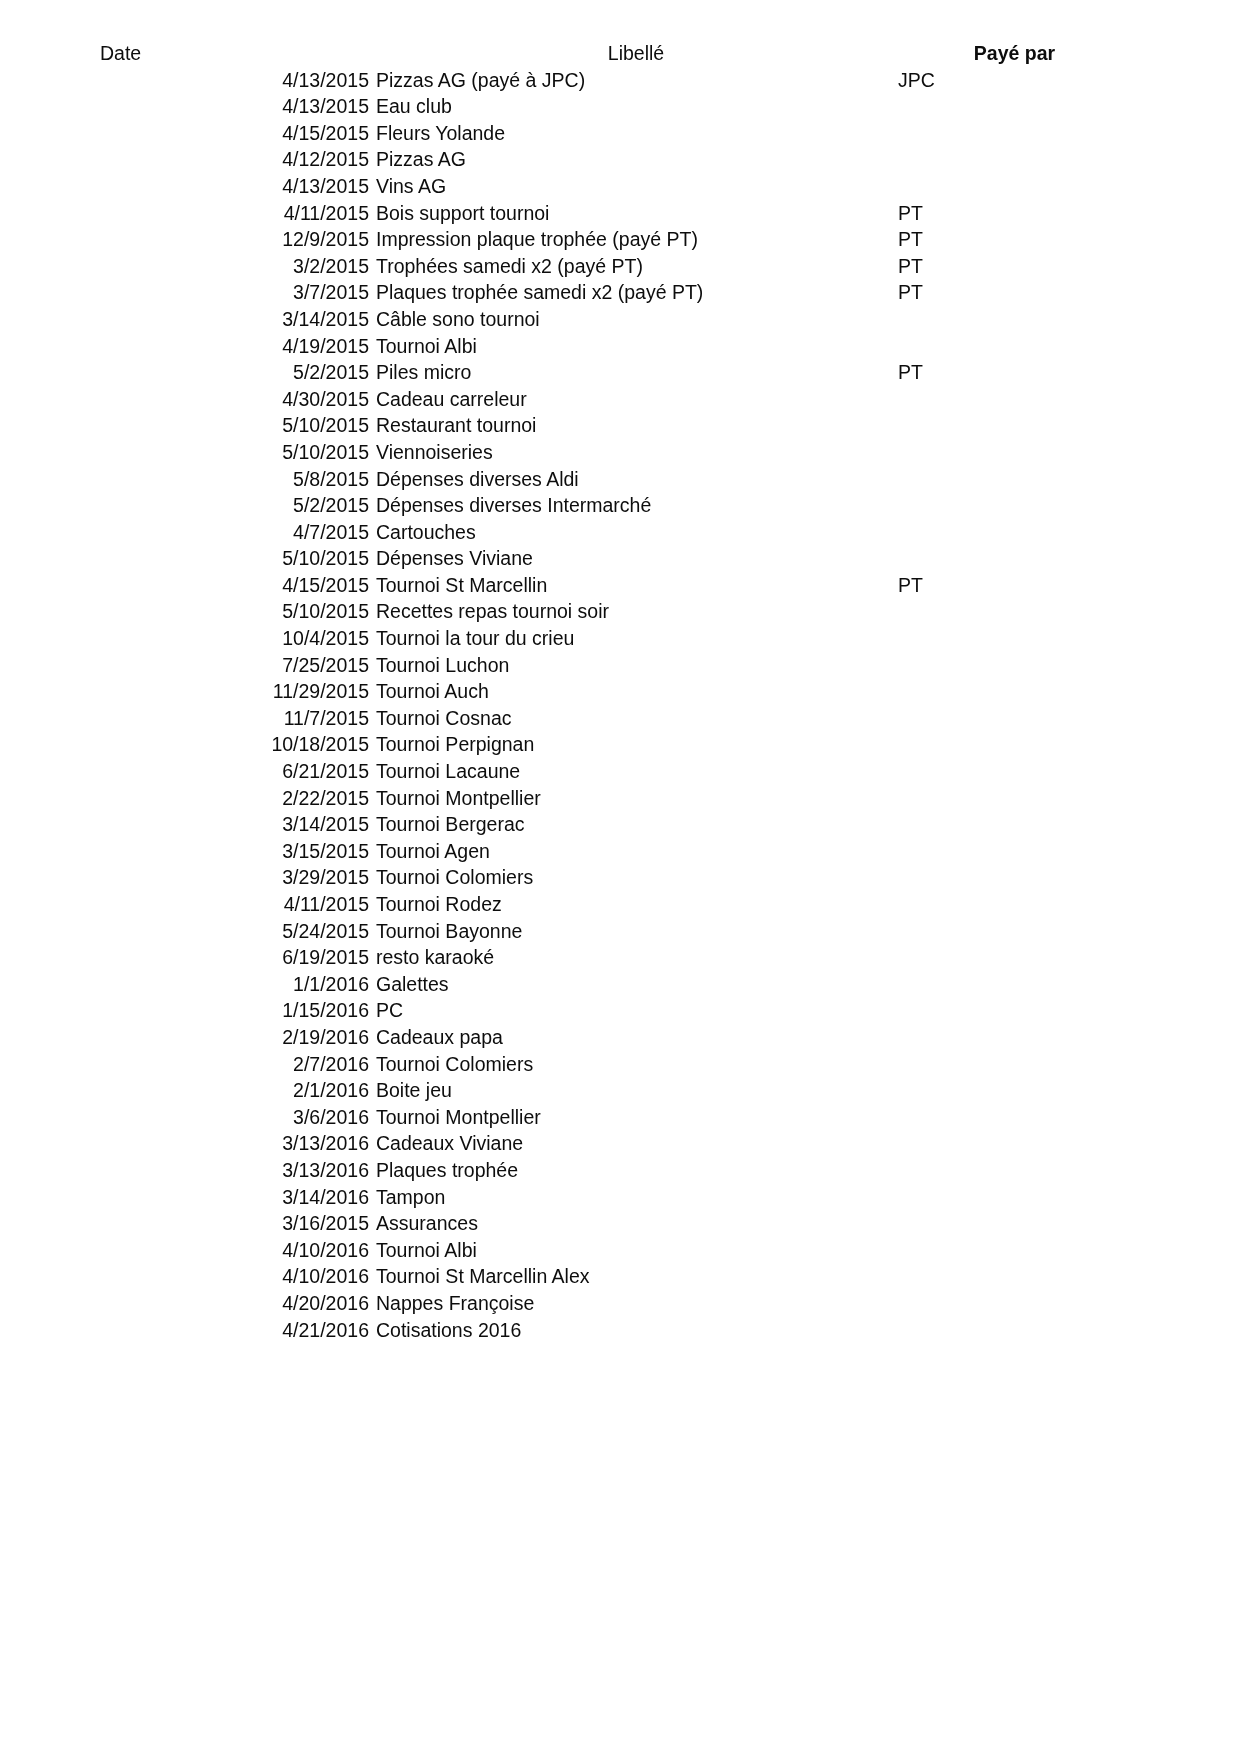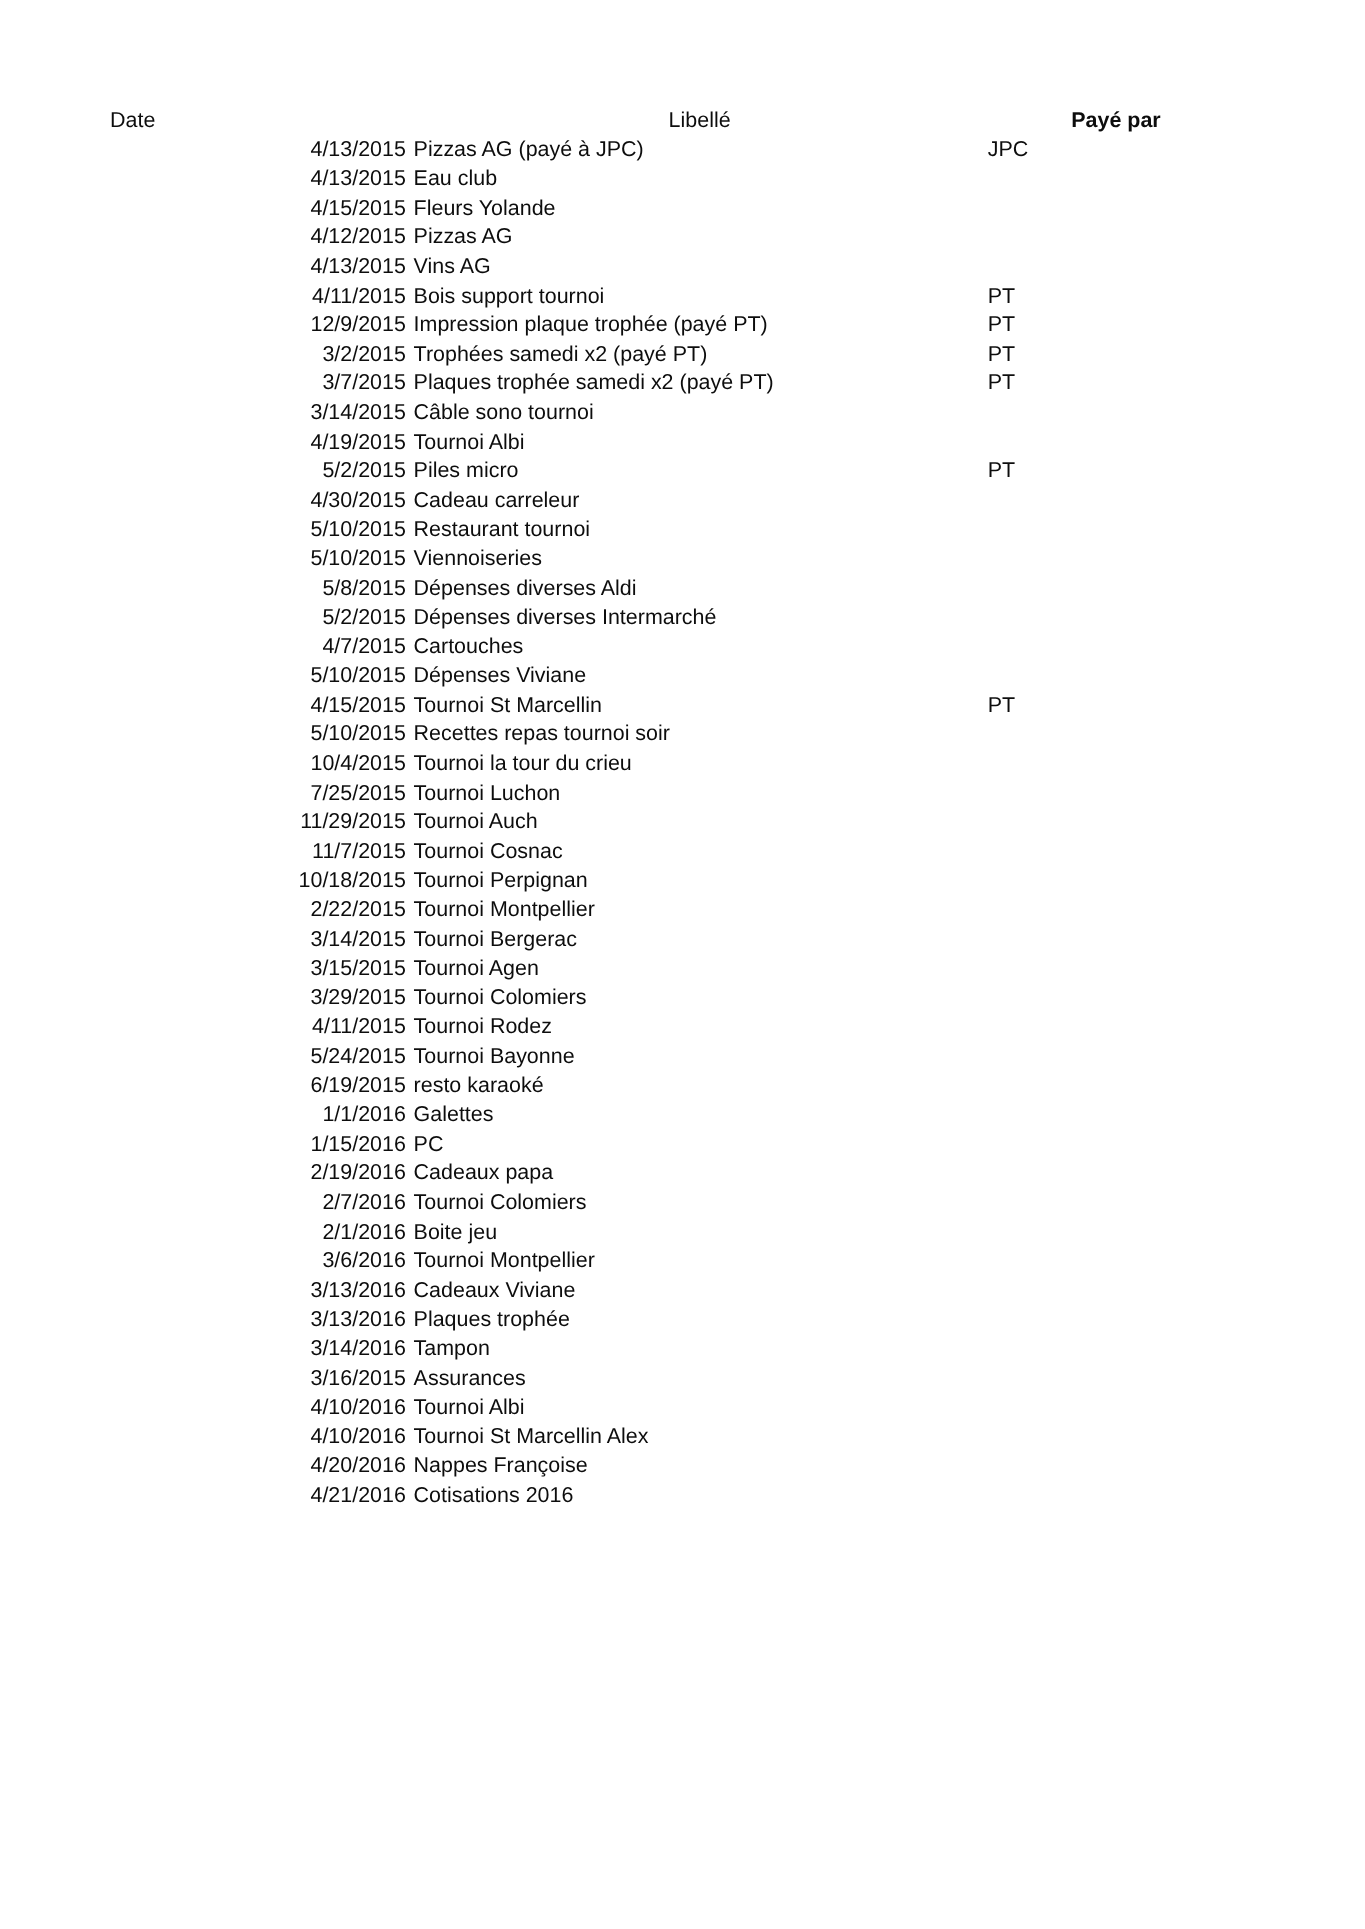--- a/index.html
+++ b/index.html
@@ -13,21 +13,21 @@
     height: 1754px;
     font-family: "Liberation Sans", "DejaVu Sans", sans-serif;
     color: #0d0d0d;
     -webkit-font-smoothing: antialiased;
   }
   .page {
     position: relative;
     width: 1241px;
     height: 1238px;
     box-sizing: border-box;
-    padding: 96px 110px 96px 96px;
+    padding: 40px 110px 96px 96px;
     background: #ffffff;
   }
   .doc-table {
     border-collapse: collapse;
     width: 100%;
     table-layout: fixed;
   }
   .doc-table col.c-date  { width: 280px; }
   .doc-table col.c-lib   { width: 520px; }
   .doc-table col.c-payee { width: 235px; }
@@ -212,20 +212,25 @@
           <td class="cell-date">11/7/2015</td>
           <td class="cell-lib">Tournoi Cosnac</td>
           <td class="cell-payee"></td>
         </tr>
         <tr>
           <td class="cell-date">10/18/2015</td>
           <td class="cell-lib">Tournoi Perpignan</td>
           <td class="cell-payee"></td>
         </tr>
         <tr>
+          <td class="cell-date">6/21/2015</td>
+          <td class="cell-lib">Tournoi Lacaune</td>
+          <td class="cell-payee"></td>
+        </tr>
+        <tr>
           <td class="cell-date">2/22/2015</td>
           <td class="cell-lib">Tournoi Montpellier</td>
           <td class="cell-payee"></td>
         </tr>
         <tr>
           <td class="cell-date">3/14/2015</td>
           <td class="cell-lib">Tournoi Bergerac</td>
           <td class="cell-payee"></td>
         </tr>
         <tr>

